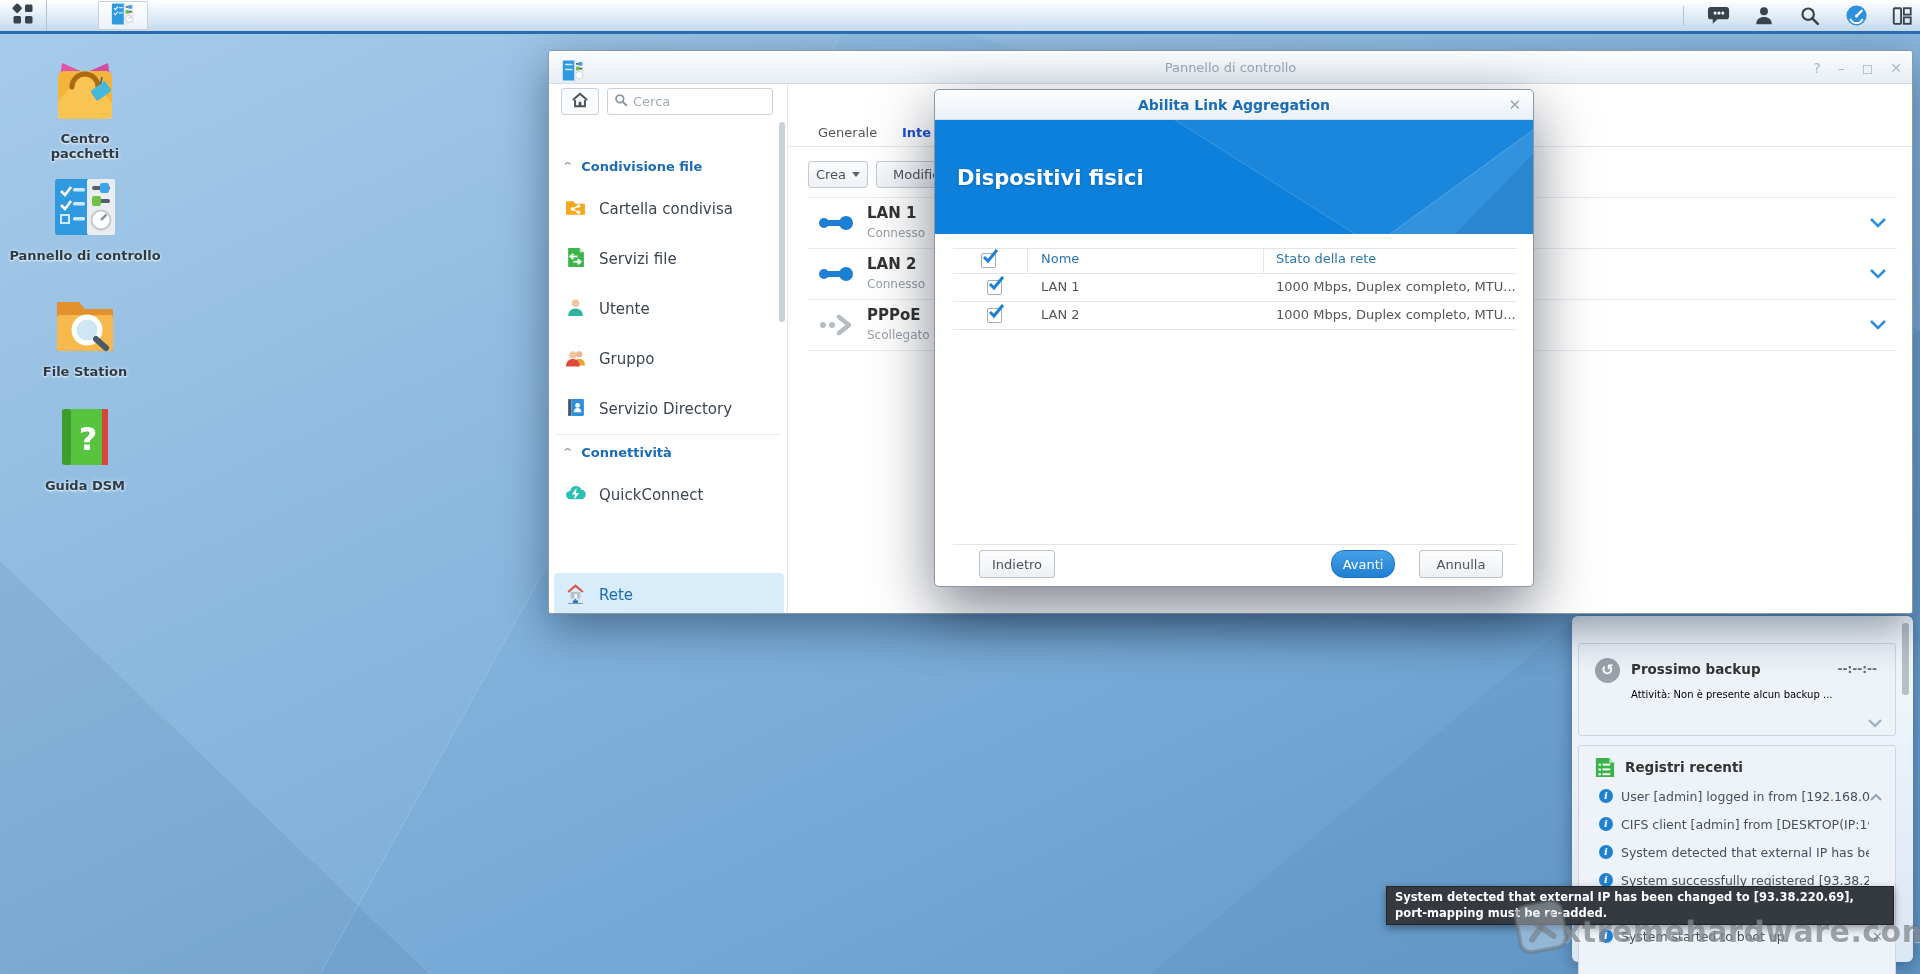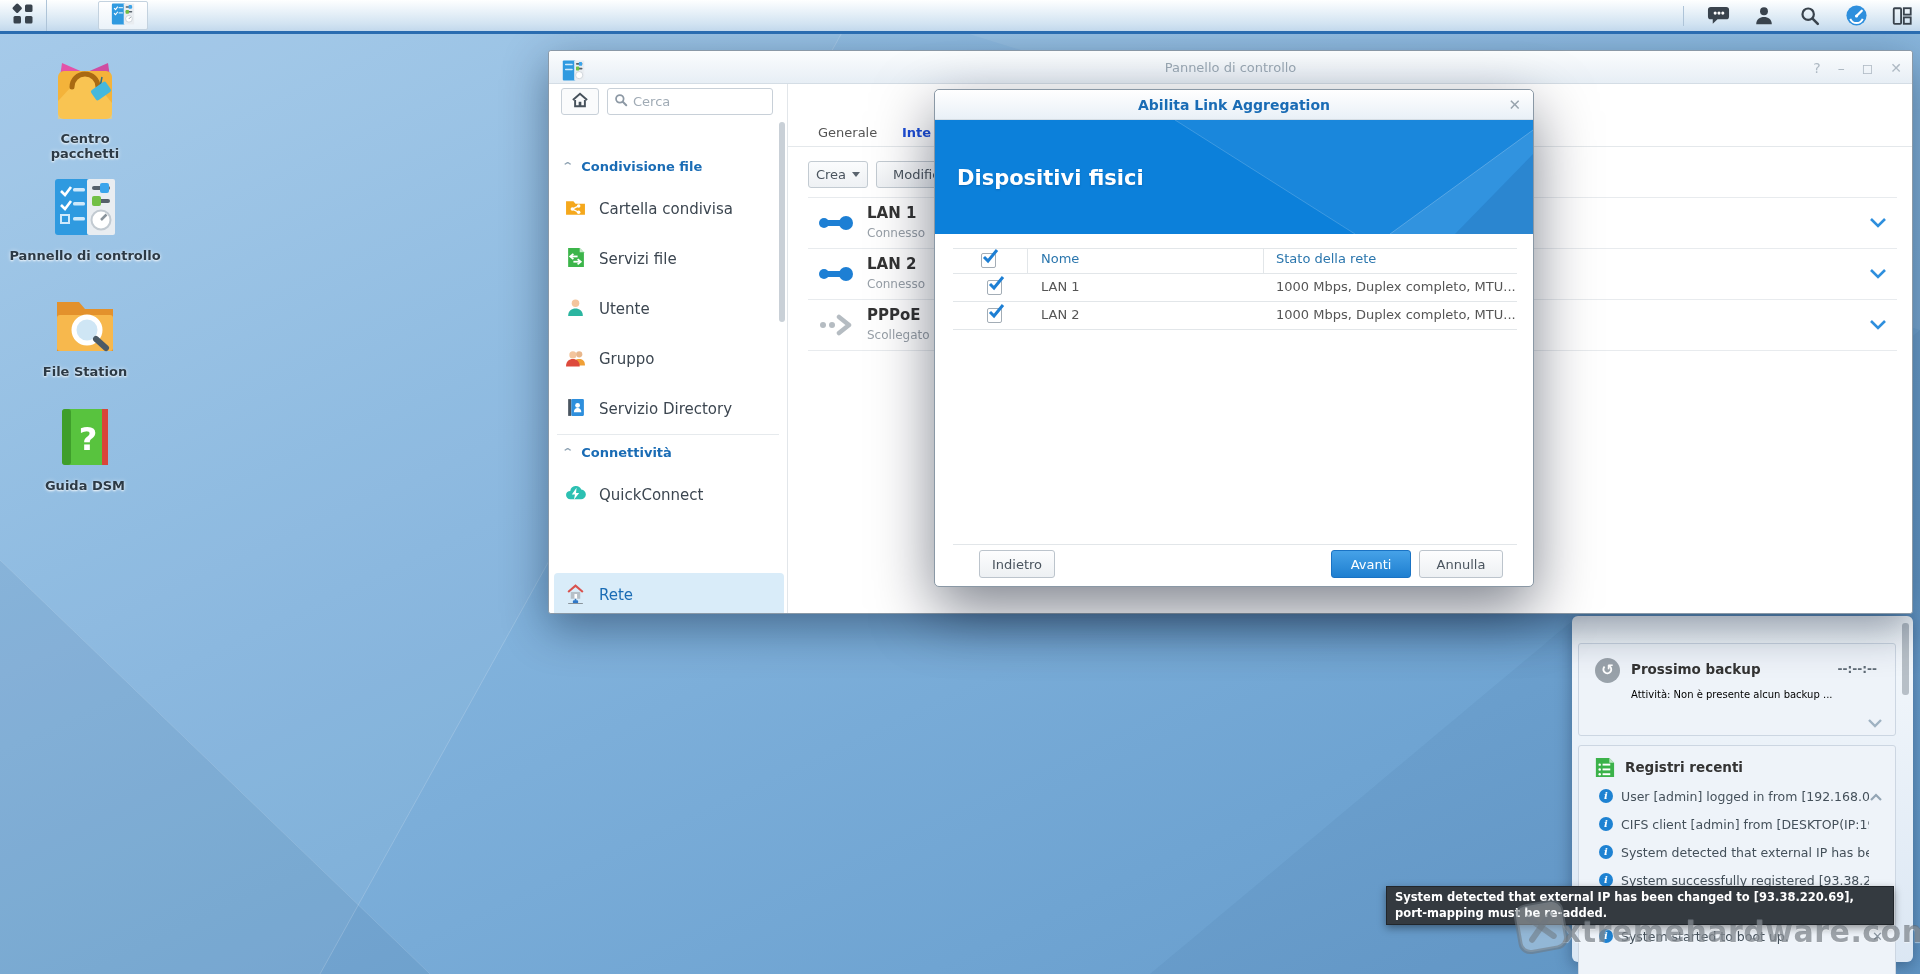--- a/index.html
+++ b/index.html
@@ -591,21 +591,21 @@
             <polyline points="2,8 6,12 15,1" fill="none" stroke="#1d7fd4" stroke-width="3"></polyline>
           </svg>
       </div>
       <span class="td-text" style="left:106px; top:217px;">LAN 2</span>
       <span class="td-text" style="left:341px; top:217px;">1000 Mbps, Duplex completo, MTU...</span>
     </div>
     <div class="tline" style="top:239px;"></div>
 
     <div class="tline" style="top:454px;"></div>
     <button class="dlg-btn" style="left:16px; width:76px;margin-left:28px;">Indietro</button>
-    <button class="dlg-btn primary" style="left:396px; width:80px;">Avanti</button>
+    <button class="dlg-btn primary" style="left:396px; width:64px;border-radius:13px;">Avanti</button>
     <button class="dlg-btn" style="left:484px; width:84px;">Annulla</button>
   </div>
 
   <div id="tooltip">System detected that external IP has been changed to [93.38.220.69], port-mapping must be re-added.</div>
 
   <div id="watermark">
     <span>
       <svg width="58" height="58" viewBox="0 0 58 58" style="transform:rotate(-10deg);">
         <rect x="6" y="6" width="46" height="46" rx="10" fill="rgba(235,240,244,0.35)" stroke="rgba(110,118,126,0.55)" stroke-width="4"></rect>
         <line x1="18" y1="18" x2="40" y2="40" stroke="rgba(110,118,126,0.55)" stroke-width="6" stroke-linecap="round"></line>

